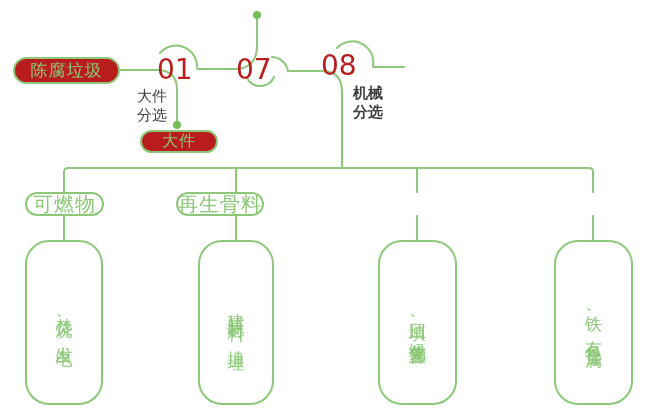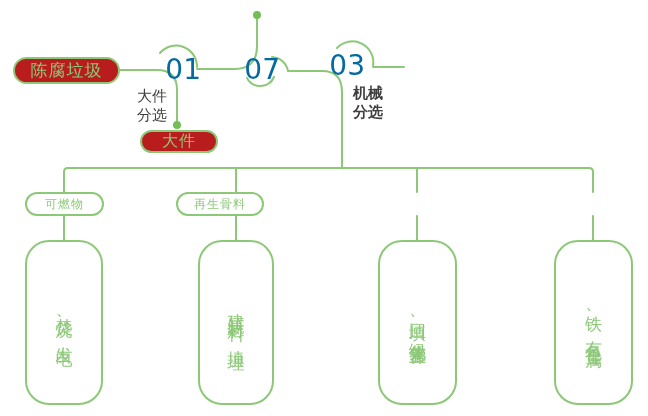--- a/index.html
+++ b/index.html
@@ -13,41 +13,41 @@
 
   .pill{
     position:absolute;box-sizing:border-box;border:2px solid #8CC878;border-radius:14px;
     display:flex;align-items:center;justify-content:center;
     color:#8CC878;background:#b91c1c;
   }
   .pill-source{left:13px;top:57px;width:107px;height:27px;font-size:17px;letter-spacing:1px;}
   .pill-bulky{left:140px;top:130px;width:78px;height:23px;font-size:16px;letter-spacing:1px;border-radius:12px;}
 
   .step-num{
-    position:absolute;width:44px;text-align:right;
+    position:absolute;width:44px;text-align:left;
     font-family:"DejaVu Sans",sans-serif;font-size:28px;line-height:28px;
-    color:#0369a1;font-weight:400;
+    color:#b91c1c;font-weight:400;
   }
   .num-01{left:157px;top:56px;}
   .num-02{left:236px;top:56px;}
   .num-03{left:321px;top:52px;}
 
   .step-label{
     position:absolute;color:#3E3E3E;font-size:15px;line-height:19px;
     white-space:pre-line;font-weight:500;
   }
   .label-bulky{left:137px;top:86px;}
   .label-bio{left:267px;top:8px;}
   .label-mech{left:353px;top:83px;font-weight:bold;}
 
   .pill-cat{
     position:absolute;top:192px;height:24px;box-sizing:border-box;
     border:2px solid #8CC878;border-radius:13px;background:#ffffff;
     display:flex;align-items:center;justify-content:center;
-    color:#8CC878;font-size:12px;letter-spacing:1px;
+    color:#8CC878;font-size:20px;letter-spacing:1px;
   }
   .cat-1{left:25px;width:79px;}
   .cat-2{left:176px;width:88px;}
   .cat-3{left:376px;width:82px;letter-spacing:7px;text-indent:7px;}
   .cat-4{left:549px;width:88px;}
 
   .box{
     position:absolute;top:240px;height:165px;box-sizing:border-box;
     border:2px solid #8CC878;border-radius:24px;background:#ffffff;
     display:flex;align-items:center;justify-content:center;
@@ -89,21 +89,21 @@
     <path d="M417 216 V240"></path>
     <path d="M593 216 V240"></path>
   </svg>
 
   <div class="pill pill-source">
     <span>陈腐垃圾</span>
   </div>
 
   <span class="step-num num-01">01</span>
   <span class="step-num num-02">07</span>
-  <span class="step-num num-03">03</span>
+  <span class="step-num num-03">08</span>
 
   <div class="step-label label-bulky">大件
 分选</div>
   <div class="step-label label-mech">机械
 分选</div>
 
   <div class="pill pill-bulky">
     <span>大件</span>
   </div>
 

